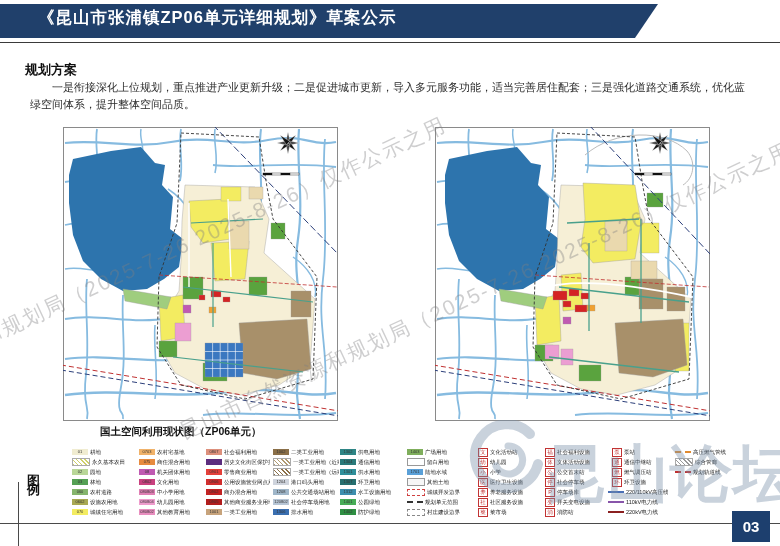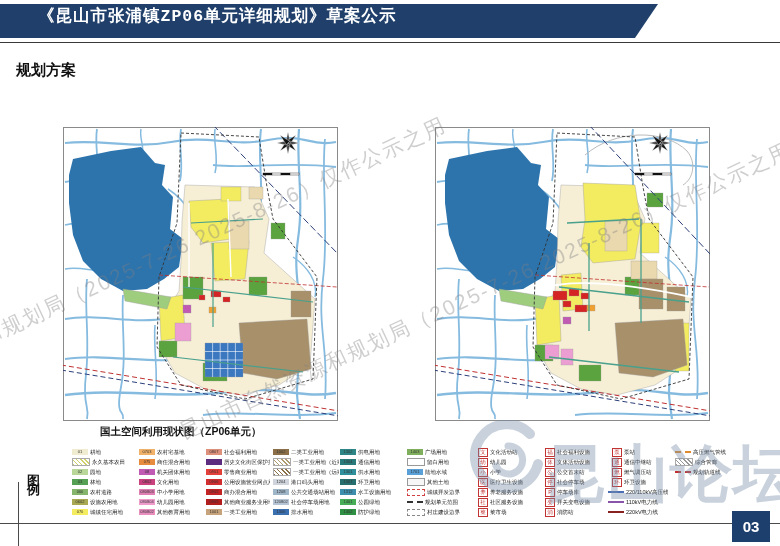--- a/index.html
+++ b/index.html
@@ -2,28 +2,28 @@
 <html><head>
 <meta charset="utf-8">
 <style>
   html,body{margin:0;padding:0;background:#e8e8e8;}
   .page{position:relative;width:780px;height:546px;background:#ffffff;overflow:hidden;
         font-family:"Liberation Sans","DejaVu Sans",sans-serif;}
   
   .band{position:absolute;left:0;top:4px;width:658px;height:34px;background:#20406b;
         clip-path:polygon(0 0,100% 0,96.5% 100%,0 100%);}
   .title{position:absolute;left:38px;top:0;line-height:34px;color:#ffffff;font-size:16.5px;
-         font-weight:bold;letter-spacing:1px;white-space:nowrap;font-family:Liberation Mono, monospace;}
+         font-weight:bold;letter-spacing:1px;white-space:nowrap;}
   .hrule{position:absolute;left:0;top:42px;width:780px;height:1px;background:#3a3a3a;}
   .badge{position:absolute;left:637px;top:16px;width:138px;height:37px;background:#a54040;
          border:1px solid #7e2f2f;box-shadow:inset 0 0 0 1px rgba(255,255,255,.35);
          color:#f7f1e4;font-family:"Liberation Serif","DejaVu Serif",serif;font-size:17px;
          letter-spacing:3px;display:flex;align-items:center;justify-content:center;}
   
-  .sec-h{position:absolute;left:16px;top:61px;font-size:15px;font-weight:bold;color:#111;}
+  .sec-h{position:absolute;left:25px;top:61px;font-size:13px;font-weight:bold;color:#111;}
   .sec-p{position:absolute;left:30px;top:79px;width:722px;font-size:11px;line-height:17px;
          color:#2c2c2c;text-indent:2em;margin:0;}
   
   .map{position:absolute;top:127px;width:275px;height:294px;}
   .map.m1{left:63px;} .map.m2{left:435px;}
   .caption{position:absolute;top:425px;font-size:10.5px;font-weight:bold;color:#111;white-space:nowrap;}
   .cap1{left:100px;} .cap2{left:413px;}
   
   .lg-label{position:absolute;left:24px;top:464px;writing-mode:vertical-rl;font-size:13px;
             font-weight:bold;color:#111;letter-spacing:9px;}
@@ -54,20 +54,21 @@
 </head>
 <body>
 
 <div class="page">
 
   <div class="band"></div>
   <div class="title">《昆山市张浦镇ZP06单元详细规划》草案公示</div>
   <div class="hrule"></div>
 
   <div class="sec-h">规划方案</div>
+  <p class="sec-p">一是衔接深化上位规划，重点推进产业更新升级；二是促进城市更新，导入多元服务功能，适当完善居住配套；三是强化道路交通系统，优化蓝绿空间体系，提升整体空间品质。</p>
 
   <svg id="map1" class="map m1" viewBox="0 0 275 294">
       <rect x="0.5" y="0.5" width="274" height="293" fill="#fff" stroke="#8a8a8a" stroke-width="1"></rect>
       <path d="M2,16 C40,12 70,22 108,15 S170,20 205,13 S250,20 273,15" fill="none" stroke="#86bbe0" stroke-width="2.2"></path>
       <path d="M150,38 C185,42 225,34 273,40" fill="none" stroke="#86bbe0" stroke-width="1.8"></path>
       <path d="M2,55 C30,50 60,60 92,53" fill="none" stroke="#86bbe0" stroke-width="1.8"></path>
       <path d="M2,98 C22,93 42,103 66,96" fill="none" stroke="#86bbe0" stroke-width="1.8"></path>
       <path d="M2,142 C20,138 34,148 52,142" fill="none" stroke="#86bbe0" stroke-width="1.6"></path>
       <path d="M2,192 C35,186 70,198 105,191" fill="none" stroke="#86bbe0" stroke-width="2"></path>
       <path d="M2,232 C45,226 90,238 130,231" fill="none" stroke="#86bbe0" stroke-width="2.2"></path>

